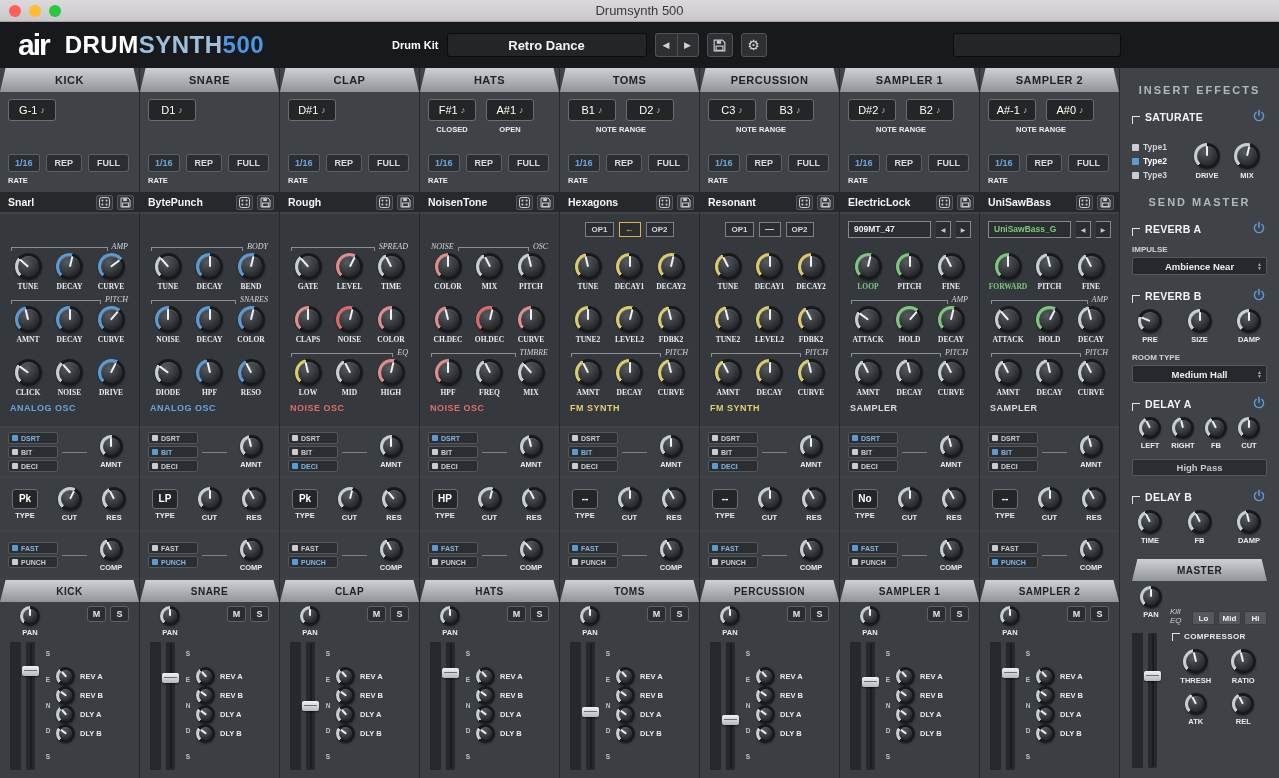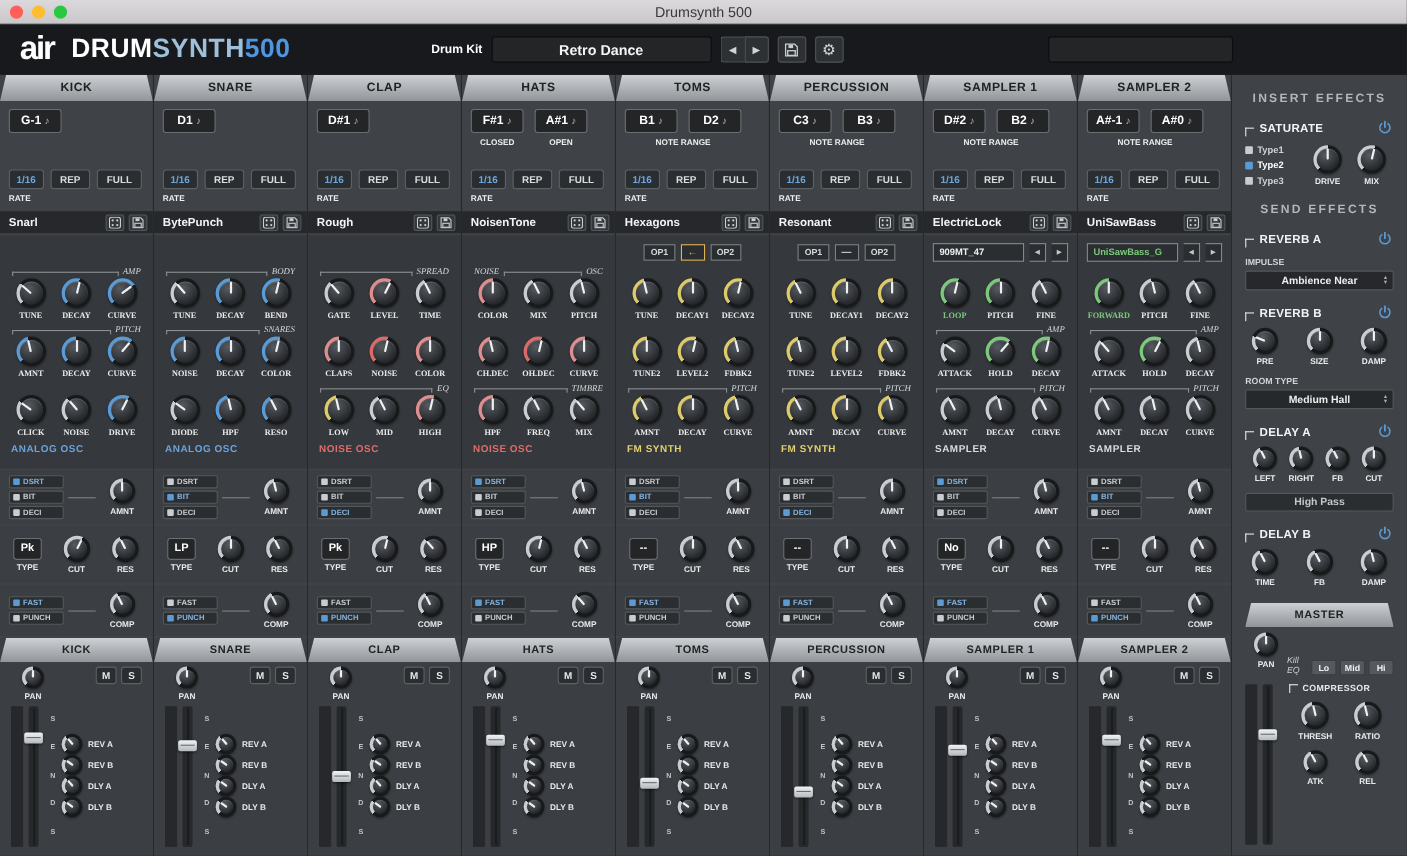--- a/index.html
+++ b/index.html
@@ -26,21 +26,21 @@
 .hdr-btn{width:26px;height:24px;background:#2e3134;border:1px solid #505356;border-radius:3px;display:flex;align-items:center;justify-content:center;color:#d3d7da;font-size:14px;}
 .hdr-input{margin-left:auto;margin-right:140px;width:168px;height:24px;background:#232527;border:1px solid #0c0d0e;border-radius:3px;}
 
 #main{flex:1;display:flex;overflow:hidden;}
 #channels{display:flex;}
 .channel{width:140px;flex:0 0 140px;background:#3f4347;border-right:1px solid #26282b;display:flex;flex-direction:column;overflow:hidden;}
 .ch-header{flex:0 0 24px;background:linear-gradient(#cdd1d4,#91959a);clip-path:polygon(4% 0,96% 0,100% 100%,0 100%);color:#222;font-size:11px;font-weight:bold;display:flex;align-items:center;justify-content:center;letter-spacing:.5px;}
 .notes{flex:0 0 56px;padding:7px 8px 0;}
 .note-row{display:flex;gap:10px;}
 .note-btn{height:22px;min-width:48px;padding:0 5px;background:#232527;border:1px solid #6a6e72;border-radius:3px;display:flex;align-items:center;justify-content:center;gap:3px;}
-.note-txt{color:#fff;font-weight:bold;font-size:11px;}
+.note-txt{color:#fff;font-weight:normal;font-size:11px;}
 .note-ic{color:#b8bcc0;font-size: 9px;}
 .caps{display:flex;gap:10px;margin-top:4px;}
 .cap{width:48px;text-align:center;font-size:7.5px;font-weight:bold;color:#eceef0;}
 .cap-center{margin-top:4px;width:106px;text-align:center;font-size:7.5px;font-weight:bold;color:#eceef0;}
 .rate-area{flex:0 0 40px;padding:6px 8px 0;}
 .rate-row{display:flex;gap:6px;}
 .sm-btn{height:18px;padding:0 8px;background:#2b2e31;border:1px solid #5d6165;border-radius:3px;color:#d8dcdf;font-size:9px;font-weight:bold;display:flex;align-items:center;justify-content:center;}
 .rate-val{color:#6aa7e0;padding:0 6px;}
 .rate-label{margin-top:4px;font-size:7.5px;font-weight:bold;color:#eceef0;}
 .preset-bar{flex:0 0 20px;margin-top:4px;background:#26282b;display:flex;align-items:center;padding:0 5px 0 8px;gap:4px;}
@@ -95,21 +95,21 @@
 .sends{flex:1;display:flex;flex-direction:column;justify-content:center;padding:2px 0 2px 2px;}
 .send-row{display:flex;align-items:center;gap:5px;}
 .send-lb{font-size:7.5px;font-weight:bold;color:#e8eaec;white-space:nowrap;}
 
 #sidebar{flex:1;background:#3f4347;padding:0 12px;display:flex;flex-direction:column;overflow:hidden;}
 .sb-title{text-align:center;font-size:11px;font-weight:bold;color:#b2b7bc;letter-spacing:2px;margin-top:16px;}
 .fx-head{display:flex;align-items:center;gap:5px;margin-top:13px;}
 .corner{flex:0 0 8px;width:8px;height:8px;border-left:1px solid #e4e7ea;border-top:1px solid #e4e7ea;margin-top:6px;}
 .fx-name{flex:1;font-size:10.5px;font-weight:bold;color:#f2f4f6;letter-spacing:.3px;}
 .power{width:15px;height:15px;display:flex;}
-.sat-body{display:flex;margin-top:4px;}
+.sat-body{display:flex;margin-top:15px;}
 .type-list{width:58px;display:flex;flex-direction:column;gap:4px;padding-top:3px;}
 .type-row{display:flex;align-items:center;gap:4px;}
 .type-row .chk{width:7px;height:7px;flex:0 0 7px;}
 .type-lb2{font-size:8.5px;font-weight:bold;color:#cfd3d6;}
 .type-row.on .type-lb2{color:#fff;}
 .type-row.on .chk{background:#5b9bd5;}
 .sat-knobs{flex:1;display:flex;justify-content:space-around;padding-top:4px;}
 .mini-label{font-size:8px;font-weight:bold;color:#d0d4d8;margin-top:9px;}
 .dropdown{height:18px;margin-top:3px;background:#26282b;border:1px solid #54585b;border-radius:2px;display:flex;align-items:center;justify-content:center;position:relative;}
 .dd-text{font-size:9.5px;font-weight:bold;color:#eceef0;}
@@ -1821,21 +1821,21 @@
             <div class="kwrap">
               <div class="knob" style="height: 26px; width: 26px; --v: 0.5; --c: #c9ced3;"></div>
               <div class="klabel">DRIVE</div>
             </div>
             <div class="kwrap">
               <div class="knob" style="height: 26px; width: 26px; --v: 0.55; --c: #c9ced3;"></div>
               <div class="klabel">MIX</div>
             </div>
           </div>
         </div>
-        <div class="sb-title">SEND EFFECTS</div>
+        <div class="sb-title">SEND MASTER</div>
         <div class="fx-head">
           <span class="corner"></span>
           <span class="fx-name">REVERB A</span>
           <span class="power">
             <svg width="14" height="14" viewBox="0 0 14 14">
               <path d="M7 1.5v5" stroke="#5b9bd5" stroke-width="1.6" stroke-linecap="round" fill="none"></path>
               <path d="M4.2 3.4a4.6 4.6 0 1 0 5.6 0" stroke="#5b9bd5" stroke-width="1.4" stroke-linecap="round" fill="none"></path>
             </svg>
           </span>
         </div>

